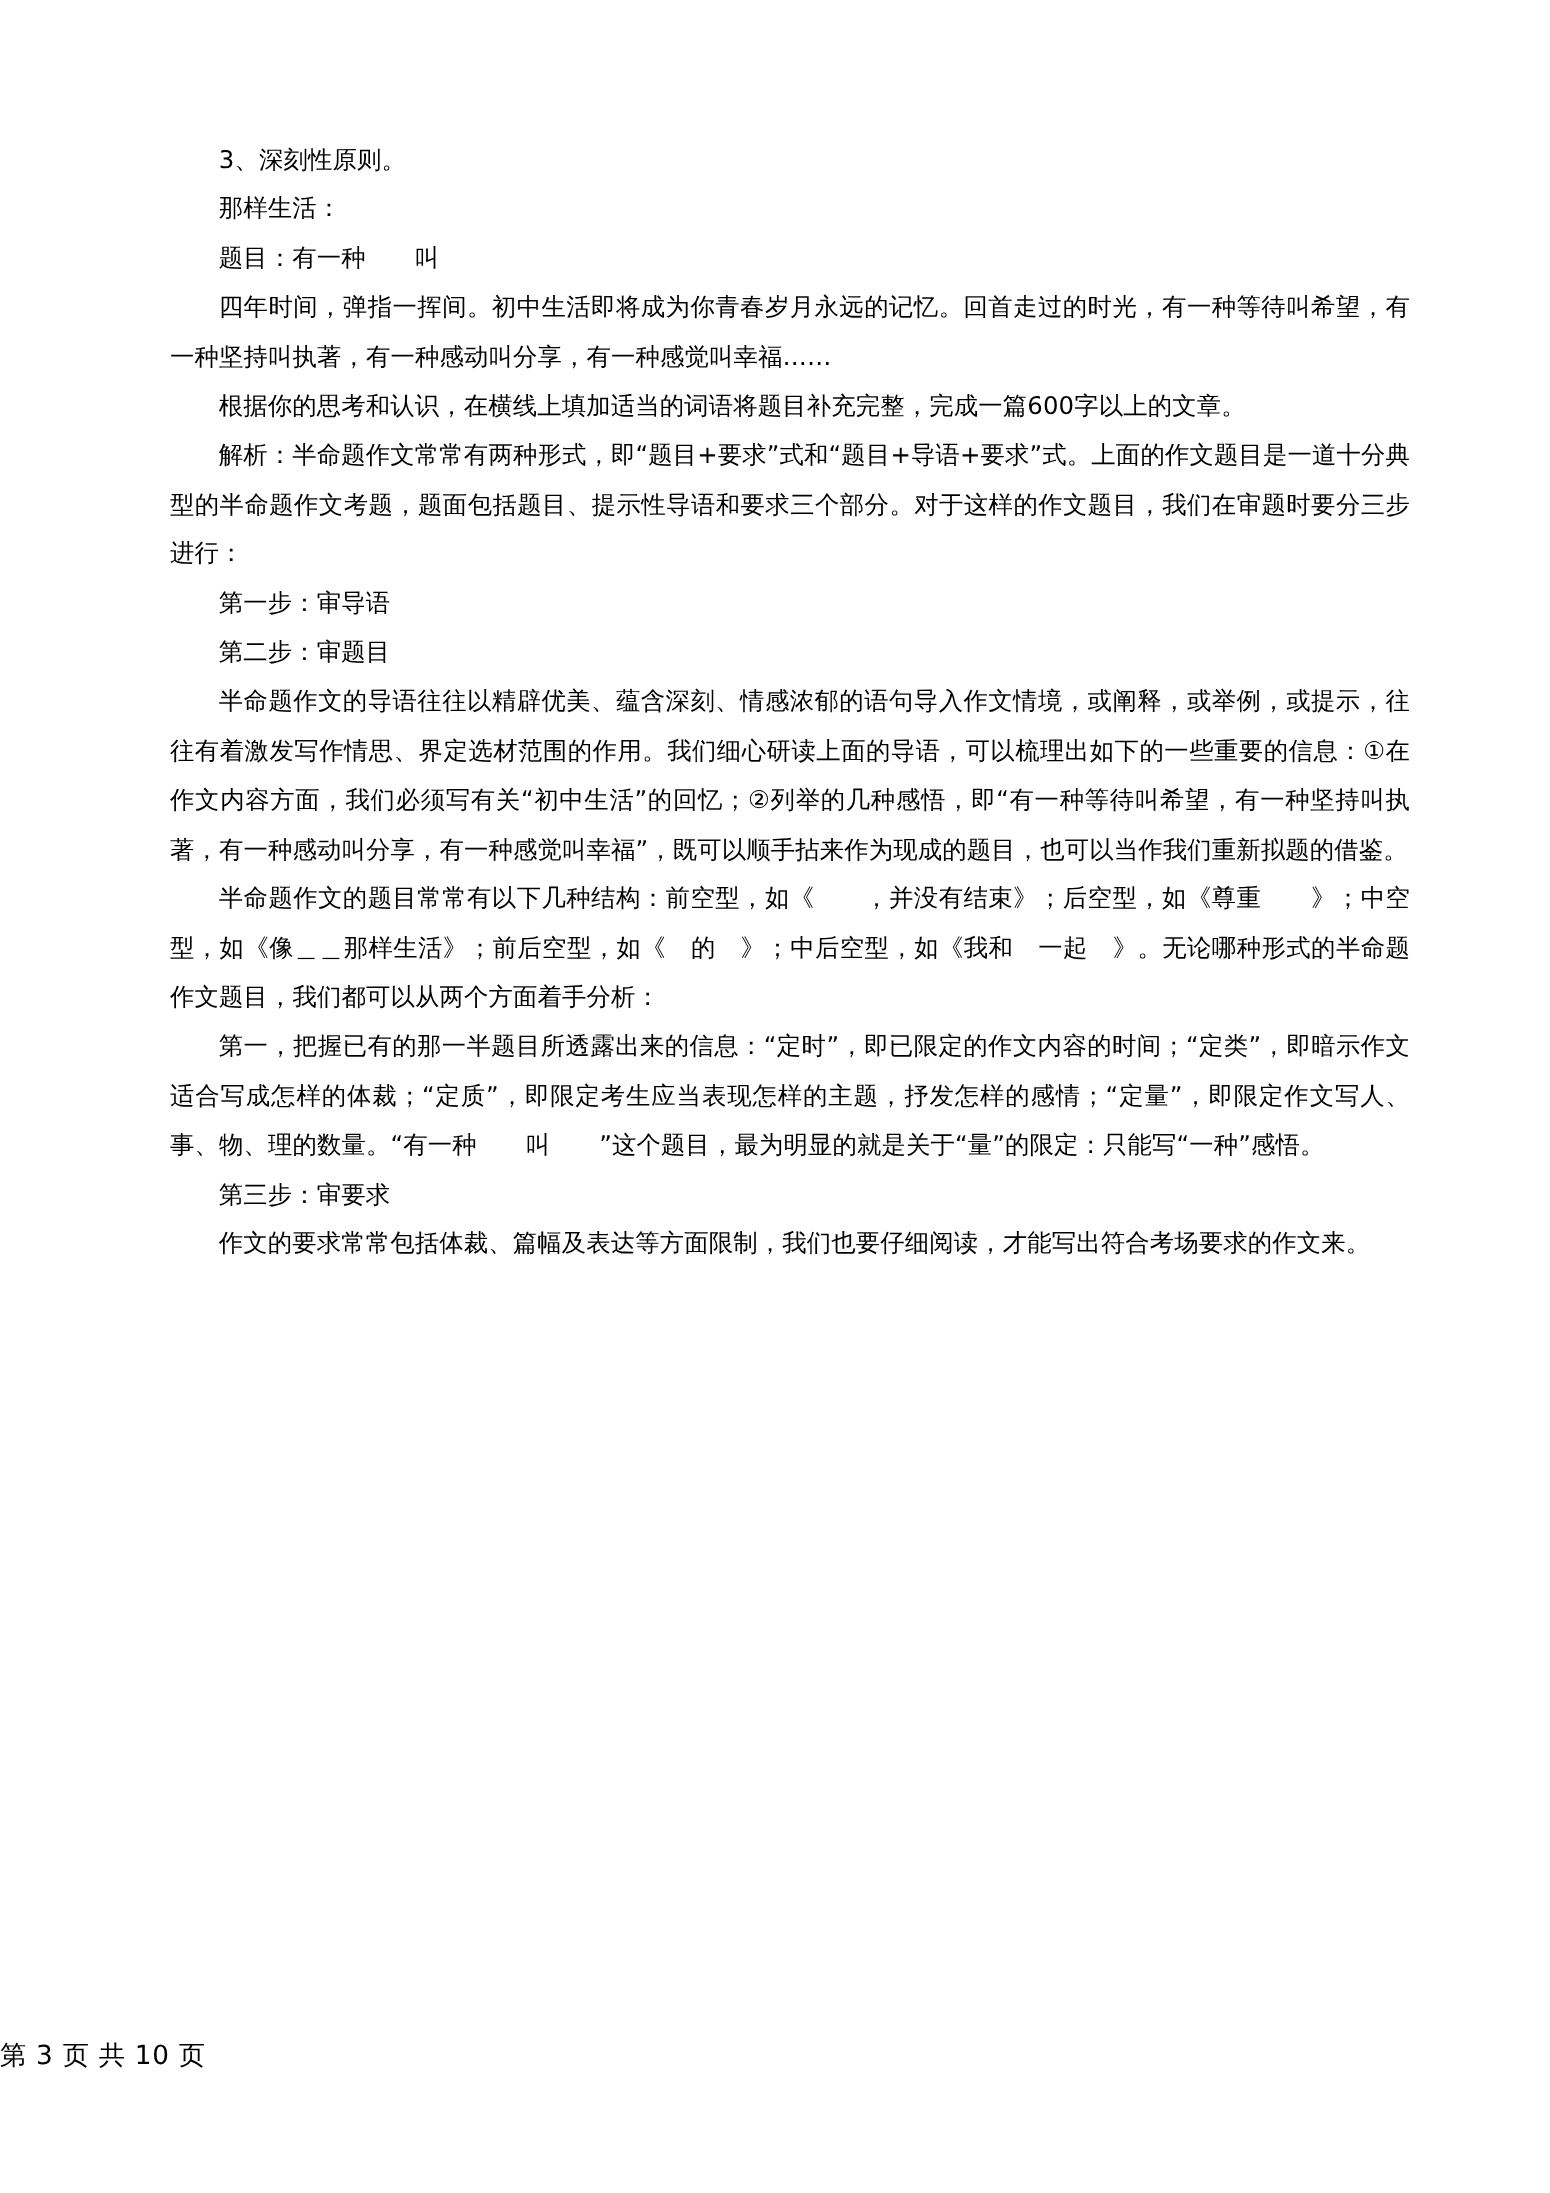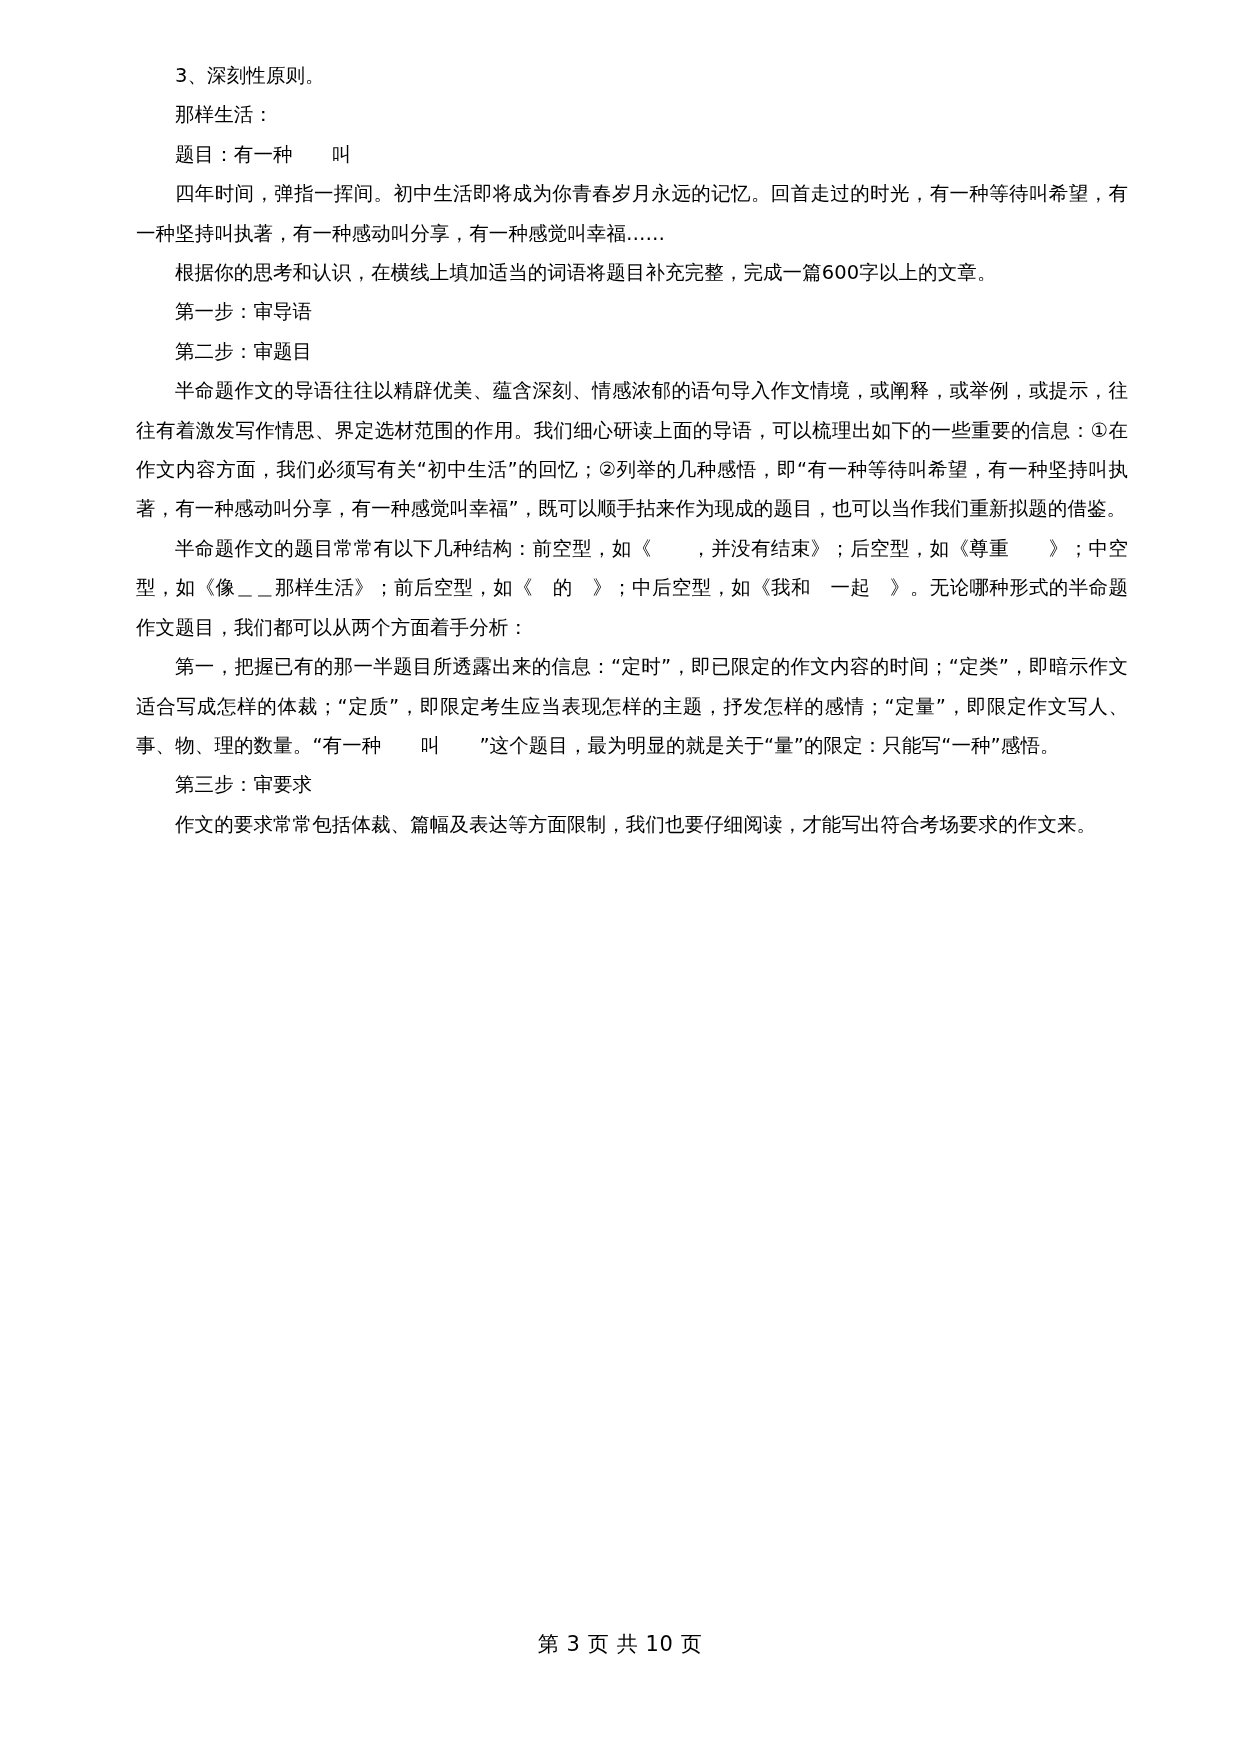--- a/index.html
+++ b/index.html
@@ -10,42 +10,41 @@
   body {
     font-family: "DejaVu Sans", "Liberation Sans", sans-serif;
     color: #000000;
   }
   .page {
     width: 1240px;
     height: 1754px;
     background: #ffffff;
     position: relative;
     box-sizing: border-box;
-    padding: 56px 112px 40px 136px;
+    padding: 108px 112px 40px 136px;
     overflow: hidden;
   }
   .doc-body {
     font-size: 19.5px;
     line-height: 39.4px;
     text-align: justify;
     text-justify: inter-ideograph;
     letter-spacing: 0.1px;
   }
   p.para {
     margin: 0;
     padding: 0;
     text-indent: 2em;
     white-space: pre-wrap;
   }
   .footer {
     position: absolute;
     left: 0;
     right: 0;
     bottom: 96px;
-    text-align: center;
     font-size: 21px;
     letter-spacing: 0.6px;
   }
 </style>
 </head>
 <body>
 
 <div class="page">
 
   <div class="doc-body">
@@ -53,20 +52,21 @@
     <p class="para">3、深刻性原则。</p>
 
     <p class="para">那样生活：</p>
 
     <p class="para">题目：有一种　　叫</p>
 
     <p class="para">四年时间，弹指一挥间。初中生活即将成为你青春岁月永远的记忆。回首走过的时光，有一种等待叫希望，有一种坚持叫执著，有一种感动叫分享，有一种感觉叫幸福……</p>
 
     <p class="para">根据你的思考和认识，在横线上填加适当的词语将题目补充完整，完成一篇600字以上的文章。</p>
 
+    <p class="para">解析：半命题作文常常有两种形式，即“题目+要求”式和“题目+导语+要求”式。上面的作文题目是一道十分典型的半命题作文考题，题面包括题目、提示性导语和要求三个部分。对于这样的作文题目，我们在审题时要分三步进行：</p>
 
     <p class="para">第一步：审导语</p>
 
     <p class="para">第二步：审题目</p>
 
     <p class="para">半命题作文的导语往往以精辟优美、蕴含深刻、情感浓郁的语句导入作文情境，或阐释，或举例，或提示，往往有着激发写作情思、界定选材范围的作用。我们细心研读上面的导语，可以梳理出如下的一些重要的信息：①在作文内容方面，我们必须写有关“初中生活”的回忆；②列举的几种感悟，即“有一种等待叫希望，有一种坚持叫执著，有一种感动叫分享，有一种感觉叫幸福”，既可以顺手拈来作为现成的题目，也可以当作我们重新拟题的借鉴。</p>
 
     <p class="para">半命题作文的题目常常有以下几种结构：前空型，如《　　，并没有结束》；后空型，如《尊重　　》；中空型，如《像＿＿那样生活》；前后空型，如《　的　》；中后空型，如《我和　一起　》。无论哪种形式的半命题作文题目，我们都可以从两个方面着手分析：</p>
 
     <p class="para">第一，把握已有的那一半题目所透露出来的信息：“定时”，即已限定的作文内容的时间；“定类”，即暗示作文适合写成怎样的体裁；“定质”，即限定考生应当表现怎样的主题，抒发怎样的感情；“定量”，即限定作文写人、事、物、理的数量。“有一种　　叫　　”这个题目，最为明显的就是关于“量”的限定：只能写“一种”感悟。</p>

